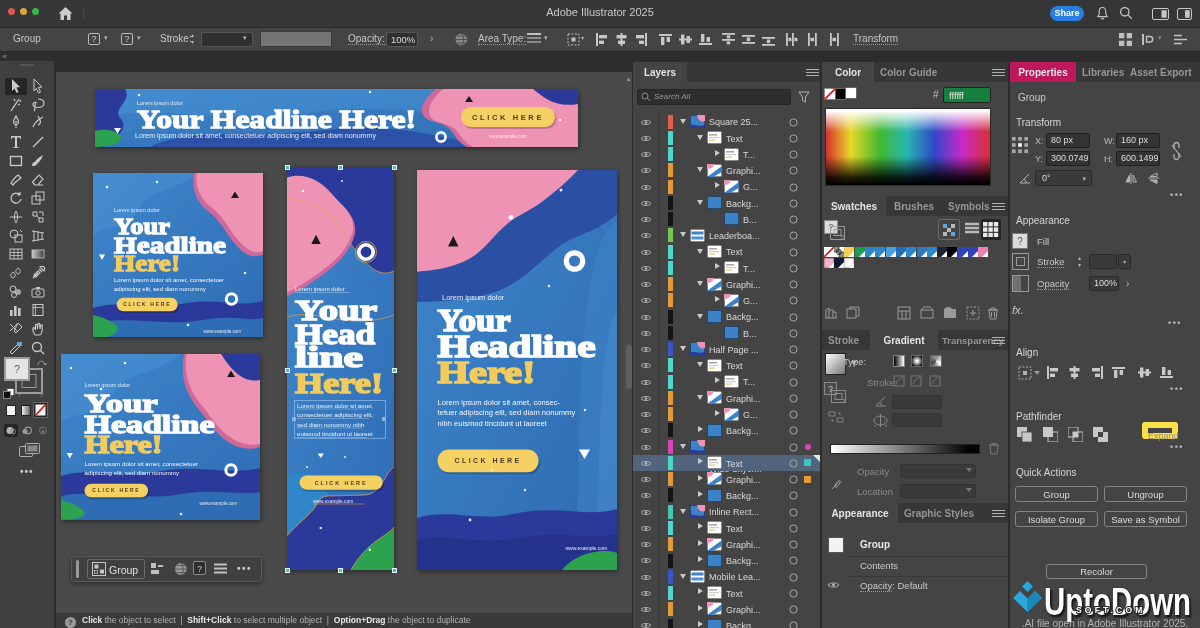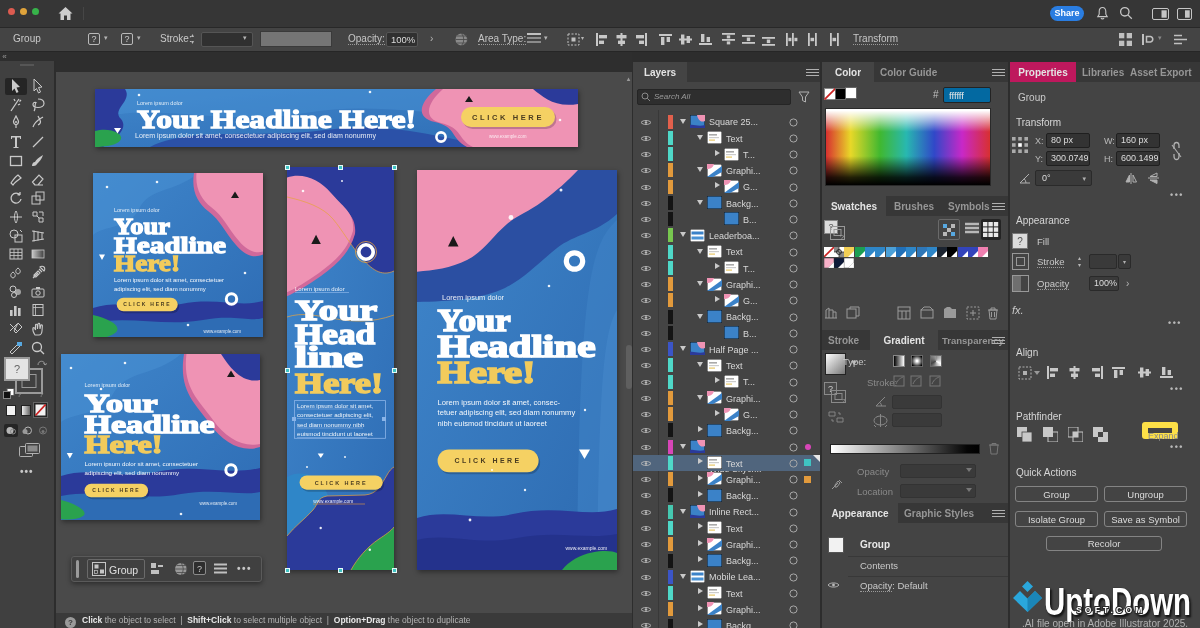--- a/index.html
+++ b/index.html
@@ -10,20 +10,21 @@
 .chev{position:absolute;top:34px;color:#b5b5b5;font-size:7px;}
 .dots3{position:absolute;color:#b8b8b8;font-size:9px;letter-spacing:1.5px;font-weight:bold;}
 .pbtn{position:absolute;border:1px solid #848484;border-radius:3px;color:#dcdcdc;font-size:9.5px;text-align:center;background:transparent;}
 .pfield{position:absolute;background:#333333;border:1px solid #1f1f1f;border-radius:2px;color:#dddddd;font-size:9px;padding-left:4px;}
 </style></head><body>
 <div id="app">
 <div class="abs" style="left:0;top:0;width:1200px;height:27px;background:#363636;"></div>
 <div class="abs" style="left:8px;top:8px;width:7px;height:7px;border-radius:50%;background:#dc5b50;"></div>
 <div class="abs" style="left:20px;top:8px;width:7px;height:7px;border-radius:50%;background:#dfa33b;"></div>
 <div class="abs" style="left:32px;top:8px;width:7px;height:7px;border-radius:50%;background:#37b34a;"></div>
+<div class="abs" style="left:0;top:6px;width:1200px;text-align:center;font-size:11px;color:#c9c9c9;">Adobe Illustrator 2025</div>
 <svg class="abs" style="left:58px;top:6px;" width="15" height="15" viewBox="0 0 15 15">
       <path d="M7.5 1 L14.5 7.5 L12.5 7.5 L12.5 14 L2.5 14 L2.5 7.5 L0.5 7.5 Z" fill="#cccccc"></path>
       <rect x="6" y="9.5" width="3" height="4.5" fill="#363636"></rect>
     </svg>
 <div class="abs" style="left:83px;top:7px;width:1px;height:13px;background:#464646;"></div>
 <div class="abs" style="left:1050px;top:6px;width:34px;height:15px;background:#2a7de1;border-radius:8px;color:#fff;font-size:9px;font-weight:bold;text-align:center;line-height:15px;">Share</div>
 <svg class="abs" style="left:1096px;top:6px;" width="13" height="14" viewBox="0 0 13 14">
       <path d="M6.5 1.5 C4.2 1.5 3.2 3.4 3.2 5.6 L3.2 8.2 L1.8 10.6 L11.2 10.6 L9.8 8.2 L9.8 5.6 C9.8 3.4 8.8 1.5 6.5 1.5 Z" fill="none" stroke="#c6c6c6" stroke-width="1.1"></path>
       <path d="M5 12 A1.7 1.7 0 0 0 8 12" fill="none" stroke="#c6c6c6" stroke-width="1.1"></path>
     </svg>
@@ -1017,21 +1018,21 @@
 <svg class="abs" style="left:992px;top:69px;" width="13" height="7" viewBox="0 0 13 7">
       <path d="M0 0.5 H13 M0 3.5 H13 M0 6.5 H13" stroke="#b0b0b0" stroke-width="1.2"></path>
     </svg>
 <svg class="abs" style="left:824px;top:88px;" width="12" height="12" viewBox="0 0 12 12">
       <rect x="0.5" y="0.5" width="11" height="11" fill="#fff" stroke="#888"></rect>
       <line x1="0.5" y1="11.5" x2="11.5" y2="0.5" stroke="#cc2222" stroke-width="1.8"></line>
     </svg>
 <div class="abs" style="left:835px;top:88px;width:11px;height:12px;background:#000;border:1px solid #666;"></div>
 <div class="abs" style="left:845px;top:87px;width:12px;height:12px;background:#fff;border:1px solid #666;"></div>
 <div class="abs" style="left:933px;top:89px;font-size:10px;color:#c0c0c0;">#</div>
-<div class="abs" style="left:943px;top:87px;width:48px;height:16px;background:#0369a1;border:1px solid #232323;border-radius:2px;color:#e8e8e8;font-size:9.5px;line-height:15px;padding-left:5px;">ffffff</div>
+<div class="abs" style="left:943px;top:87px;width:48px;height:16px;background:#15803d;border:1px solid #232323;border-radius:2px;color:#e8e8e8;font-size:9.5px;line-height:15px;padding-left:5px;">ffffff</div>
 <div class="abs" style="left:825px;top:108px;width:166px;height:78px;background:linear-gradient(to bottom, rgba(255,255,255,1) 2%, rgba(255,255,255,0.75) 9%, rgba(255,255,255,0) 30%, rgba(0,0,0,0) 62%, rgba(0,0,0,0.85) 90%, #000 100%),linear-gradient(to right, #d83030 0%, #e8d828 15%, #40b830 33%, #28b8b0 49%, #3048c8 66%, #c828c8 83%, #d83030 100%);border:1px solid #2a2a2a;"></div>
 <div class="abs" style="left:822px;top:196px;width:186px;height:20px;background:#373737;"></div>
 <div class="abs" style="left:822px;top:196px;width:64px;height:20px;background:#444444;color:#e4e4e4;font-size:10px;font-weight:bold;line-height:21px;text-align:center;">Swatches</div>
 <div class="abs" style="left:894px;top:196px;height:20px;color:#969696;font-size:10px;font-weight:bold;line-height:21px;">Brushes</div>
 <div class="abs" style="left:948px;top:196px;height:20px;color:#969696;font-size:10px;font-weight:bold;line-height:21px;">Symbols</div>
 <svg class="abs" style="left:992px;top:203px;" width="13" height="7" viewBox="0 0 13 7">
       <path d="M0 0.5 H13 M0 3.5 H13 M0 6.5 H13" stroke="#b0b0b0" stroke-width="1.2"></path>
     </svg>
 <div class="abs" style="left:824px;top:220px;width:14px;height:14px;background:#dcdcdc;border:1px solid #888;color:#555;font-size:9px;text-align:center;line-height:13px;">?</div>
 <svg class="abs" style="left:830px;top:226px;" width="16" height="15" viewBox="0 0 16 15">
@@ -1364,21 +1365,21 @@
       <rect x="5" y="5" width="10" height="10" fill="#c8c8c8"></rect>
       <rect x="5" y="5" width="5" height="5" fill="#444444"></rect>
     </svg>
 <div class="abs" style="left:1142px;top:422px;width:36px;height:17px;border:6px solid #fde047;border-radius:3px;color:#8a8a8a;font-size:9px;text-align:center;line-height:16px;">Expand</div>
 <div class="dots3" style="left:1170px;top:442px;">•••</div>
 <div class="abs" style="left:1016px;top:467px;font-size:10px;color:#d6d6d6;">Quick Actions</div>
 <div class="pbtn" style="left:1015px;top:486px;width:83px;height:16px;line-height:15px;">Group</div>
 <div class="pbtn" style="left:1104px;top:486px;width:83px;height:16px;line-height:15px;">Ungroup</div>
 <div class="pbtn" style="left:1015px;top:511px;width:83px;height:16px;line-height:15px;">Isolate Group</div>
 <div class="pbtn" style="left:1104px;top:511px;width:83px;height:16px;line-height:15px;">Save as Symbol</div>
-<div class="pbtn" style="left:1046px;top:536px;width:116px;height:15px;line-height:14px;">Recolor</div>
+<div class="pbtn" style="left:1046px;top:564px;width:101px;height:15px;line-height:14px;">Recolor</div>
 <svg class="abs" style="left:1011px;top:581px;" width="33" height="36" viewBox="0 0 33 36">
       <path d="M16.5 0 L22 5.5 L16.5 11 L11 5.5 Z" fill="#2aa7dc"></path>
 <path d="M2 17 L9 10 L16.5 17.5 L24 10 L31 17 L16.5 31 Z" fill="#2aa7dc"></path>
 <path d="M16.5 17.5 L24 10 L31 17 L16.5 31 Z" fill="#1b86b8"></path>
     </svg>
 <svg class="abs" style="left:1044px;top:578px;" width="152" height="44" viewBox="0 0 152 44">
       <text x="0" y="37" font-family="Liberation Sans" font-weight="bold" font-size="38" fill="#ffffff" stroke="#2e2e2e" stroke-width="0.6" paint-order="stroke" textLength="147" lengthAdjust="spacingAndGlyphs" style="text-shadow:2px 2px 2px #141414;">UptoDown</text>
     </svg>
 <svg class="abs" style="left:1076px;top:603px;" width="80" height="14" viewBox="0 0 80 14">
       <text x="0" y="10" font-family="Liberation Sans" font-weight="bold" font-size="8.5" fill="#ffffff" stroke="#2a2a2a" stroke-width="2.2" paint-order="stroke" letter-spacing="3.2">SOFT.COM</text>

